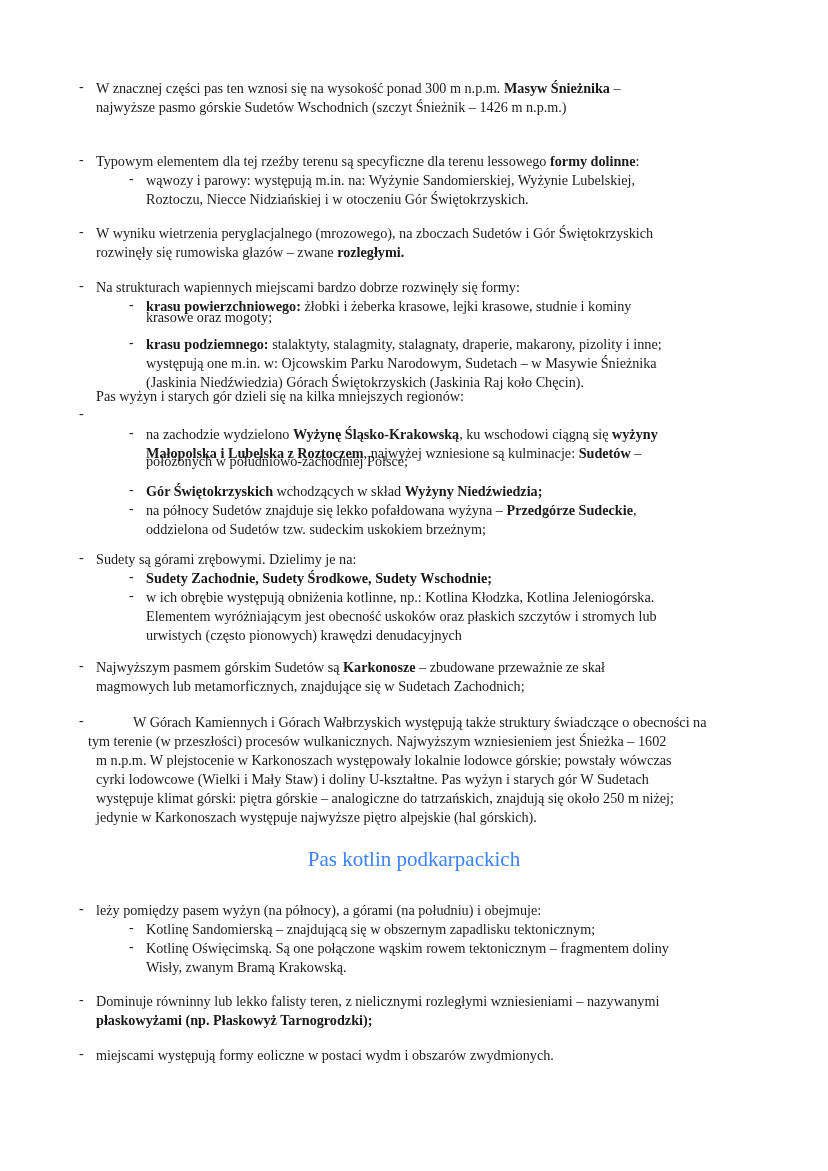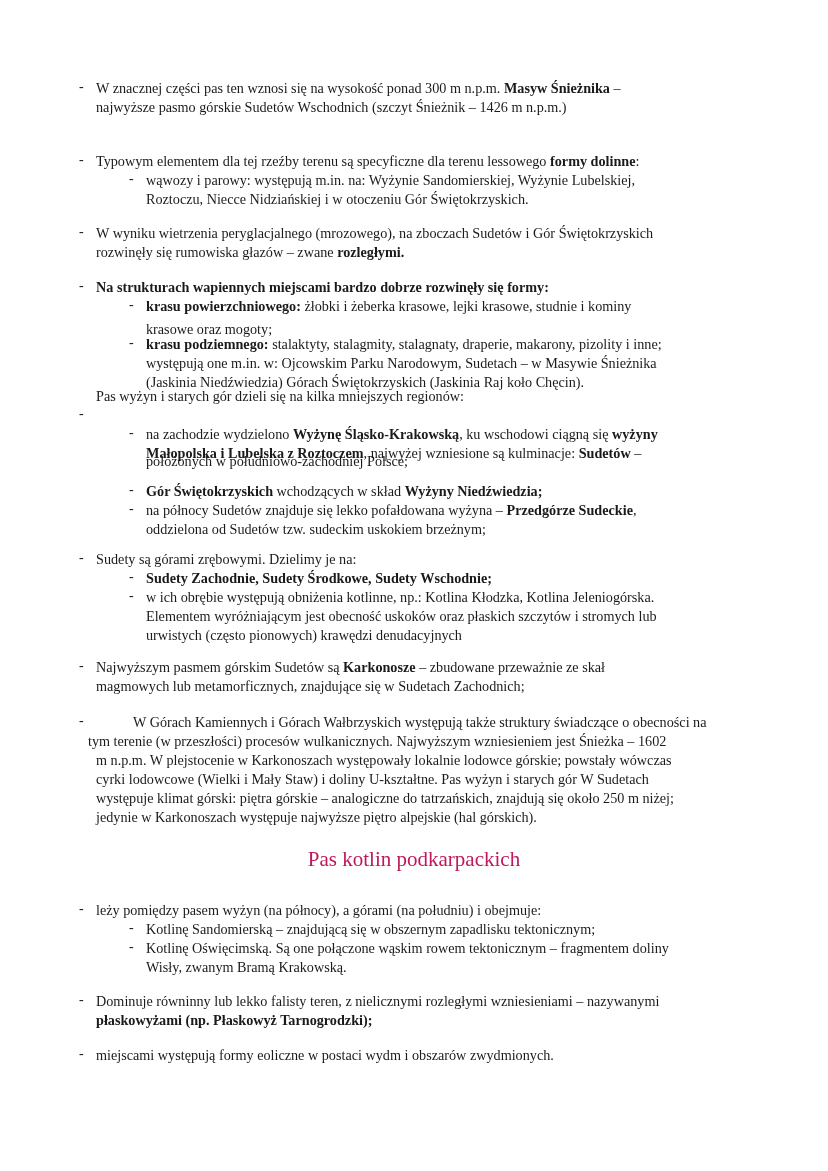--- a/index.html
+++ b/index.html
@@ -2,42 +2,42 @@
 <html><head>
 <meta charset="utf-8">
 <style>
   html, body { margin:0; padding:0; background:#ffffff; }
   body { width:828px; height:1171px; position:relative; overflow:hidden;
          font-family:"Liberation Serif","DejaVu Serif",serif; color:#1a1a1a; }
   .line { position:absolute; font-size:14.2px; line-height:19px; white-space:nowrap; }
   .dash { position:absolute; font-size:14px; line-height:19px; }
   b { font-weight:bold; }
   .heading { position:absolute; left:0; width:828px; text-align:center; top:846px;
-             font-size:21px; color:#be185d; line-height:26px; }
+             font-size:21px; color:#3b82f6; line-height:26px; }
 </style>
 </head>
 <body>
 
 <div id="doc">
     <div class="dash" style="left: 79px; top: 77px;">-</div>
     <div class="line" style="left: 96px; top: 79px;">W znacznej części pas ten wznosi się na wysokość ponad 300 m n.p.m. <b>Masyw Śnieżnika</b> –</div>
     <div class="line" style="left: 96px; top: 98px;">najwyższe pasmo górskie Sudetów Wschodnich (szczyt Śnieżnik – 1426 m n.p.m.)</div>
     <div class="dash" style="left: 79px; top: 150px;">-</div>
     <div class="line" style="left: 96px; top: 152px;">Typowym elementem dla tej rzeźby terenu są specyficzne dla terenu lessowego <b>formy dolinne</b>:</div>
     <div class="dash" style="left: 129px; top: 169px;">-</div>
     <div class="line" style="left: 146px; top: 171px;"> wąwozy i parowy: występują m.in. na: Wyżynie Sandomierskiej, Wyżynie Lubelskiej,</div>
     <div class="line" style="left: 146px; top: 190px;">Roztoczu, Niecce Nidziańskiej i w otoczeniu Gór Świętokrzyskich.</div>
     <div class="dash" style="left: 79px; top: 222px;">-</div>
     <div class="line" style="left: 96px; top: 224px;"> W wyniku wietrzenia peryglacjalnego (mrozowego), na zboczach Sudetów i Gór Świętokrzyskich</div>
     <div class="line" style="left: 96px; top: 243px;">rozwinęły się rumowiska głazów – zwane <b>rozległymi.</b></div>
     <div class="dash" style="left: 79px; top: 276px;">-</div>
-    <div class="line" style="left: 96px; top: 278px; font-weight: bold;">Na strukturach wapiennych miejscami bardzo dobrze rozwinęły się formy:</div>
+    <div class="line" style="left: 96px; top: 278px;">Na strukturach wapiennych miejscami bardzo dobrze rozwinęły się formy:</div>
     <div class="dash" style="left: 129px; top: 295px;">-</div>
     <div class="line" style="left: 146px; top: 297px;"><b>krasu powierzchniowego:</b> żłobki i żeberka krasowe, lejki krasowe, studnie i kominy</div>
-    <div class="line" style="left: 146px; top: 320px;">krasowe oraz mogoty;</div>
+    <div class="line" style="left: 146px; top: 308px;">krasowe oraz mogoty;</div>
     <div class="dash" style="left: 129px; top: 333px;">-</div>
     <div class="line" style="left: 146px; top: 335px;"><b>krasu podziemnego:</b> stalaktyty, stalagmity, stalagnaty, draperie, makarony, pizolity i inne;</div>
     <div class="line" style="left: 146px; top: 354px;">występują one m.in. w: Ojcowskim Parku Narodowym, Sudetach – w Masywie Śnieżnika</div>
     <div class="line" style="left: 146px; top: 373px;">(Jaskinia Niedźwiedzia) Górach Świętokrzyskich (Jaskinia Raj koło Chęcin).</div>
     <div class="dash" style="left: 79px; top: 404px;">-</div>
     <div class="line" style="left: 96px; top: 387px;">Pas wyżyn i starych gór dzieli się na kilka mniejszych regionów:</div>
     <div class="dash" style="left: 129px; top: 423px;">-</div>
     <div class="line" style="left: 146px; top: 425px;">na zachodzie wydzielono <b>Wyżynę Śląsko-Krakowską</b>, ku wschodowi ciągną się <b>wyżyny</b></div>
     <div class="line" style="left: 146px; top: 444px;"><b>Małopolska i Lubelska z Roztoczem</b>, najwyżej wzniesione są kulminacje: <b>Sudetów</b> –</div>
     <div class="line" style="left: 146px; top: 452px;">położonych w południowo-zachodniej Polsce;</div>

